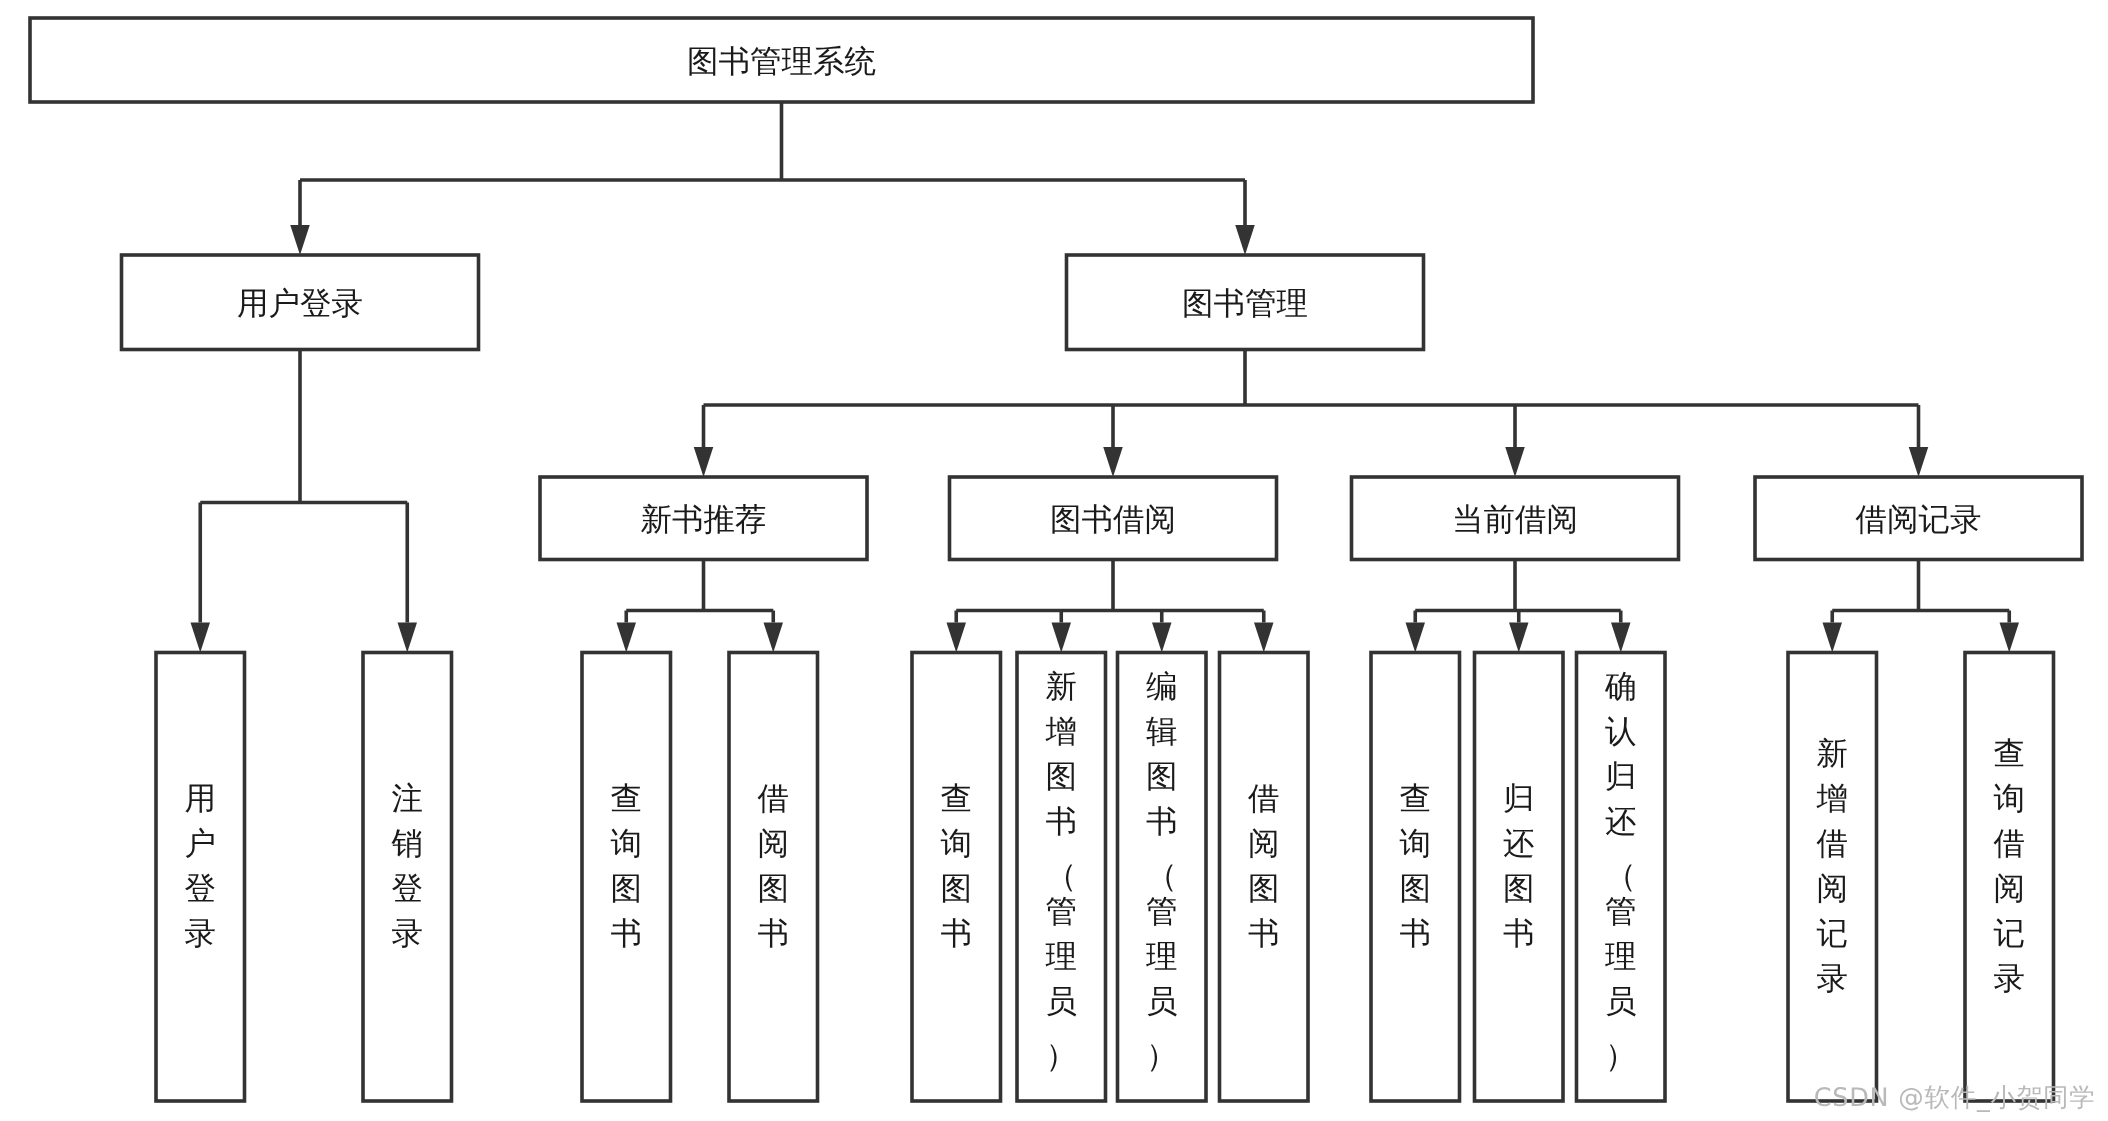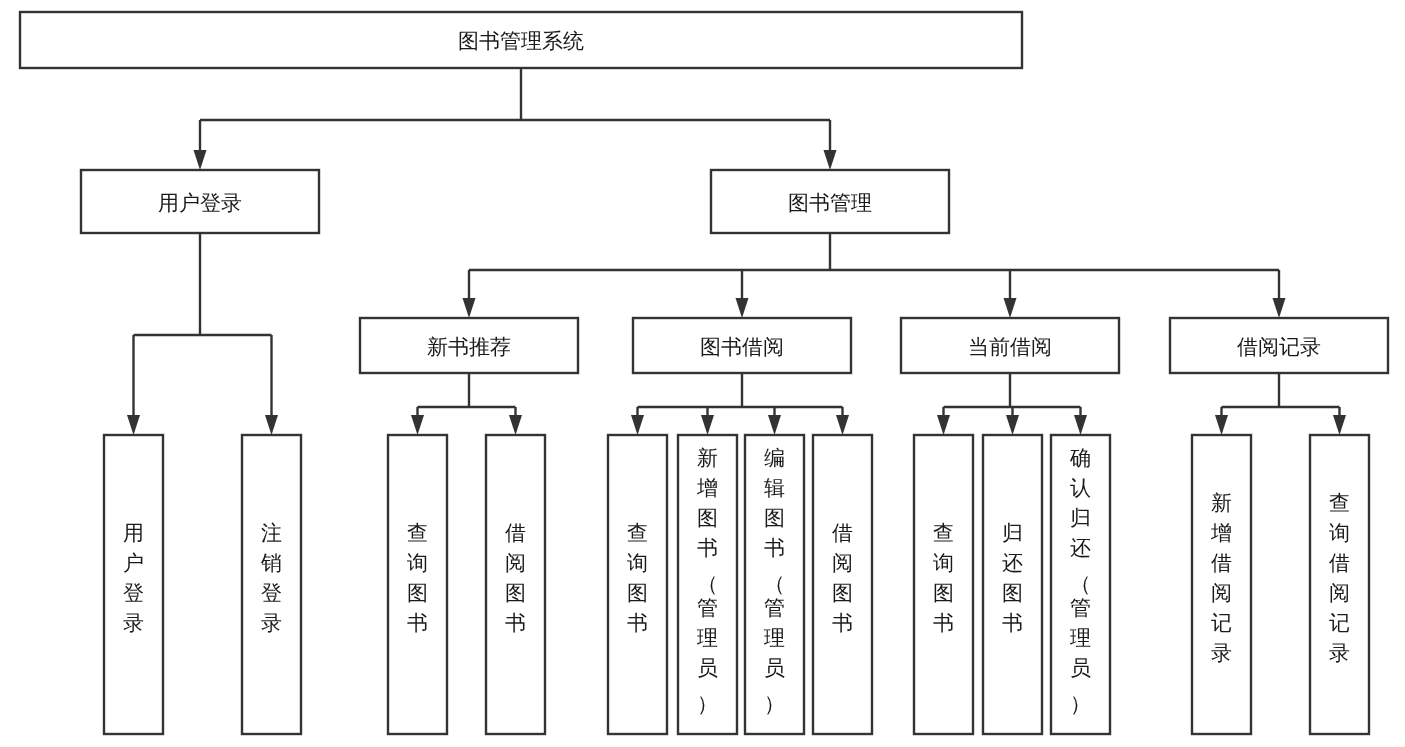--- a/index.html
+++ b/index.html
@@ -217,13 +217,14 @@
         <g>
           <rect class="node-box" x="1192" y="435" width="59" height="299"></rect>
           <text class="node-label-v" x="1221.5" y="0"><tspan x="1221.5" y="509.5" dy="0">新</tspan><tspan x="1221.5" y="539.5" dy="0">增</tspan><tspan x="1221.5" y="569.5" dy="0">借</tspan><tspan x="1221.5" y="599.5" dy="0">阅</tspan><tspan x="1221.5" y="629.5" dy="0">记</tspan><tspan x="1221.5" y="659.5" dy="0">录</tspan></text>
         </g>
         <g>
           <rect class="node-box" x="1310" y="435" width="59" height="299"></rect>
           <text class="node-label-v" x="1339.5" y="0"><tspan x="1339.5" y="509.5" dy="0">查</tspan><tspan x="1339.5" y="539.5" dy="0">询</tspan><tspan x="1339.5" y="569.5" dy="0">借</tspan><tspan x="1339.5" y="599.5" dy="0">阅</tspan><tspan x="1339.5" y="629.5" dy="0">记</tspan><tspan x="1339.5" y="659.5" dy="0">录</tspan></text>
         </g>
       </g>
     </svg>
+  <div class="watermark">CSDN @软件_小贺同学</div>
 </div>
 
 </body></html>

